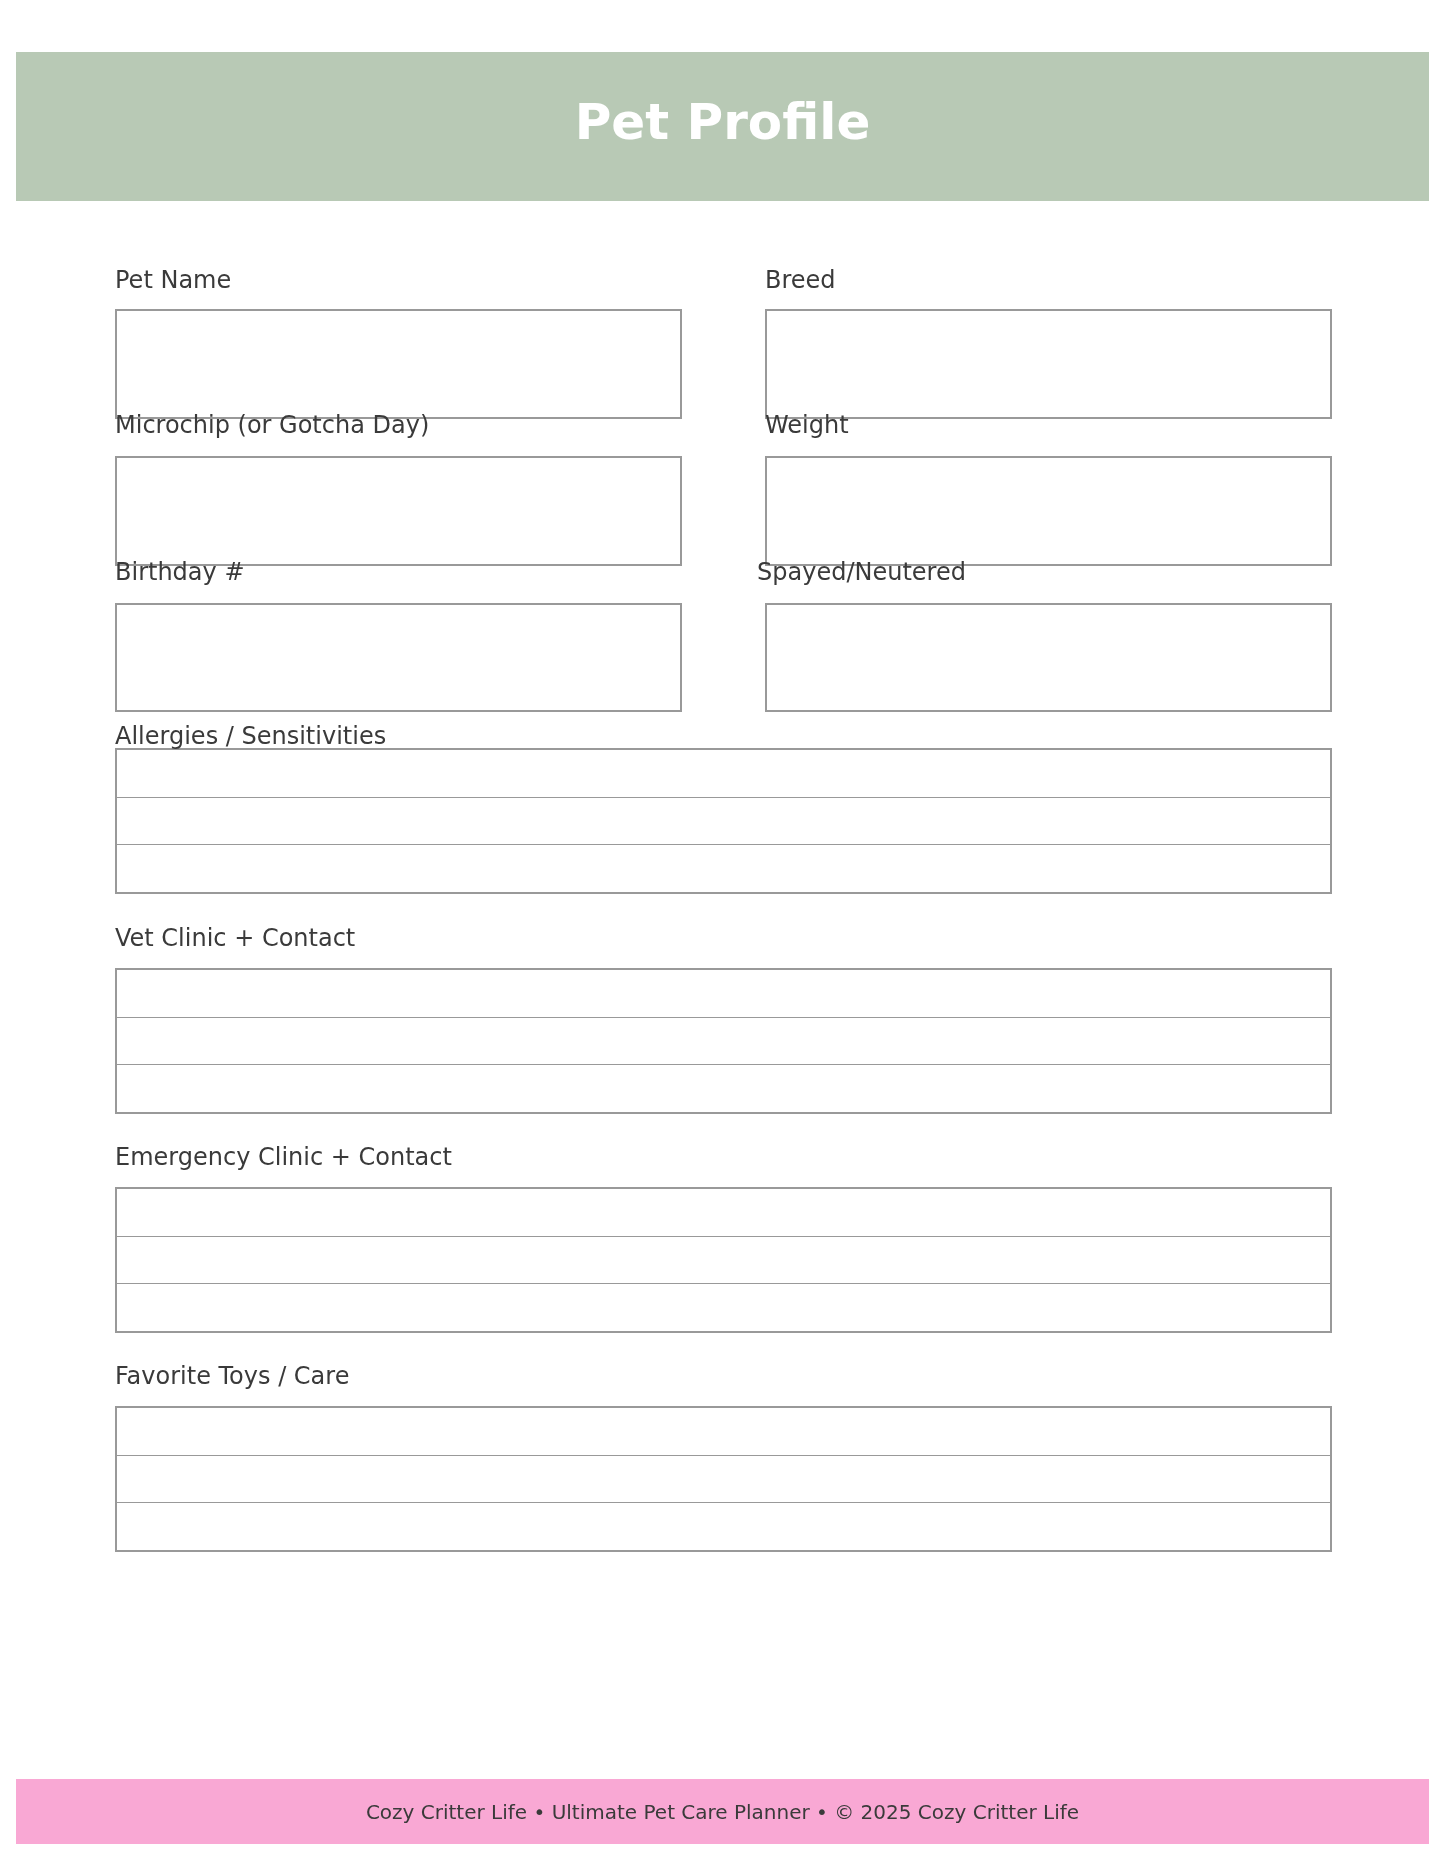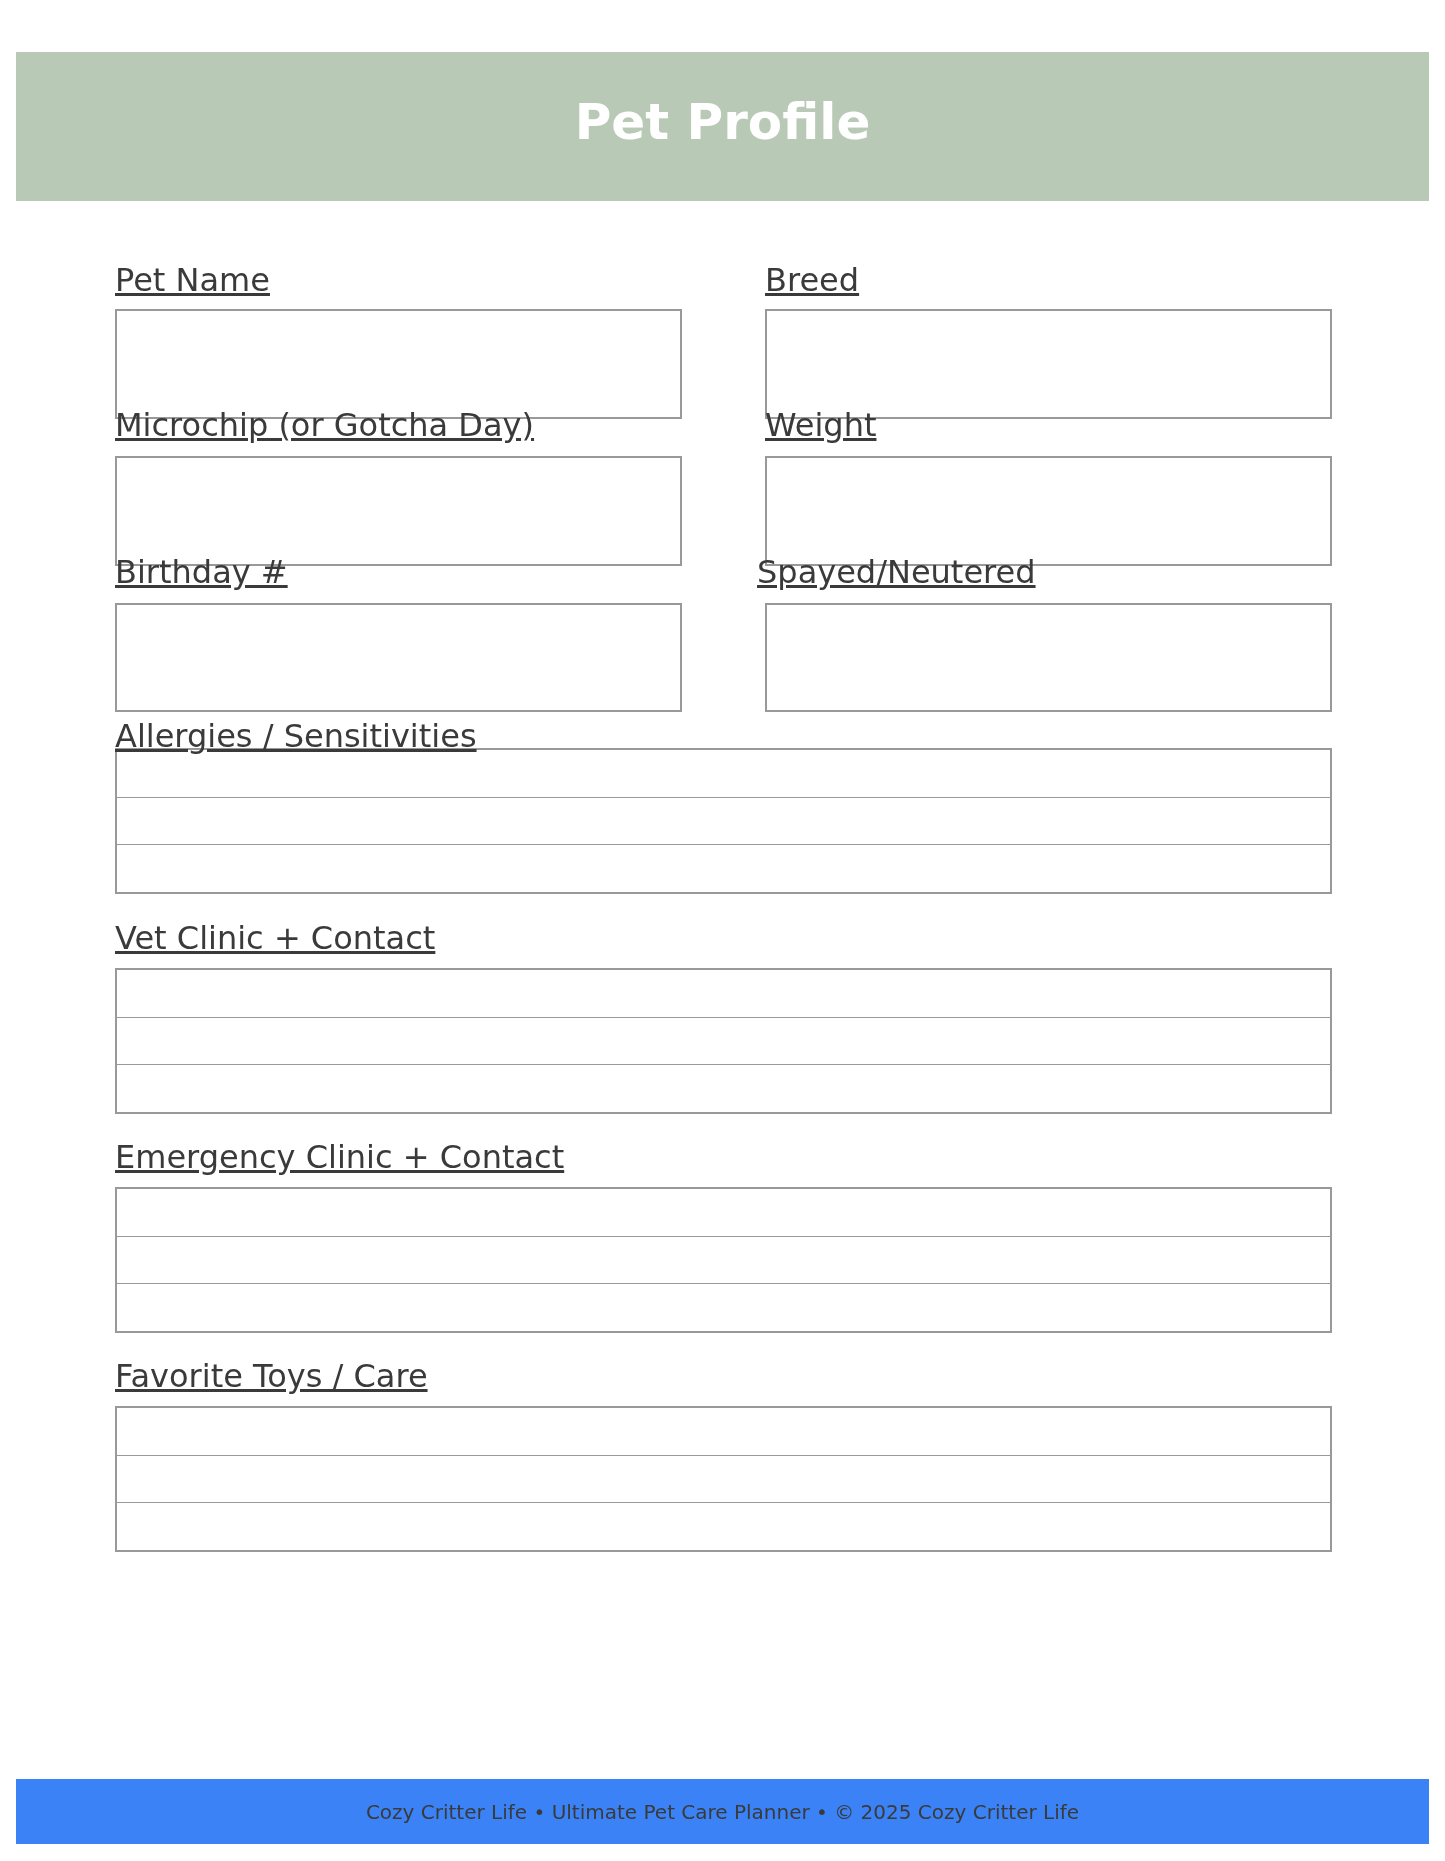--- a/index.html
+++ b/index.html
@@ -20,26 +20,25 @@
       font-family: "DejaVu Sans", sans-serif;
       font-weight: bold;
       font-size: 50px;
       color: #ffffff;
       line-height: 1;
       margin-top: -9px;
     }
     .label {
       position: absolute;
       font-family: "DejaVu Sans", sans-serif;
-      font-size: 32px;
+      font-size: 24px;
       line-height: 25px;
       color: #3a3a3a;
       white-space: nowrap;
       z-index: 2;
-      text-decoration: underline;
     }
     .box {
       position: absolute;
       box-sizing: border-box;
       border: 2px solid #999999;
       background: transparent;
       z-index: 1;
     }
     .box.single { height: 110px; }
     .box.col-left { left: 115px; width: 567px; }
@@ -106,15 +105,15 @@
   <div class="line-row"></div>
 </div>
 
 <div class="label" style="left:115px; top:1364px;">Favorite Toys / Care</div>
 <div class="box full" style="top:1406px;">
   <div class="line-row"></div>
   <div class="line-row"></div>
   <div class="line-row"></div>
 </div>
 
-<div class="footer" style="background:#3b82f6;">
+<div class="footer" style="background:#f9a8d4;">
   <div class="footer-text">Cozy Critter Life • Ultimate Pet Care Planner • © 2025 Cozy Critter Life</div>
 </div>
 
 </body></html>

